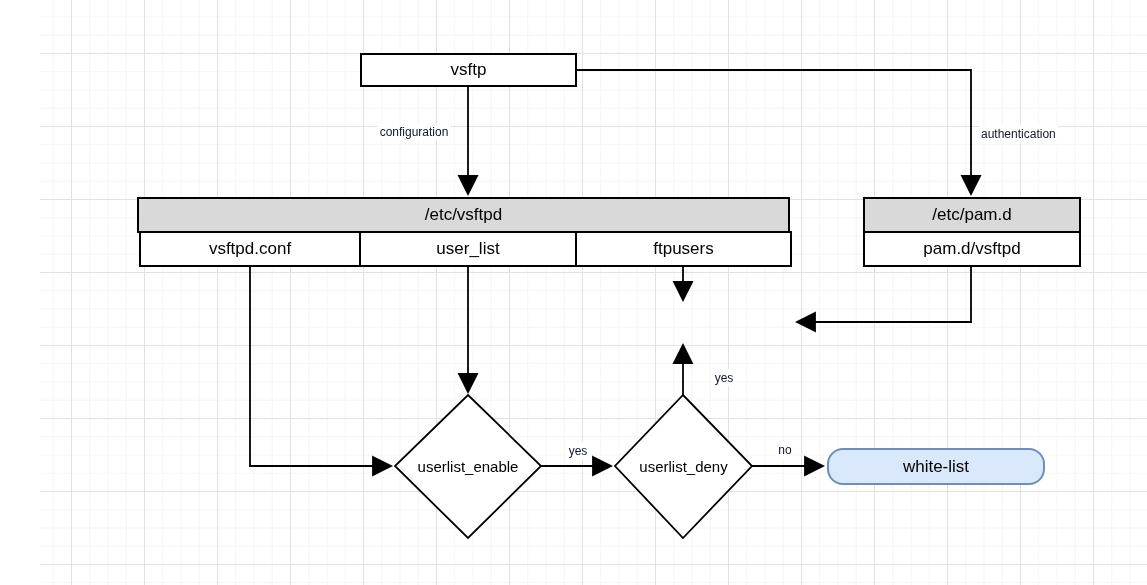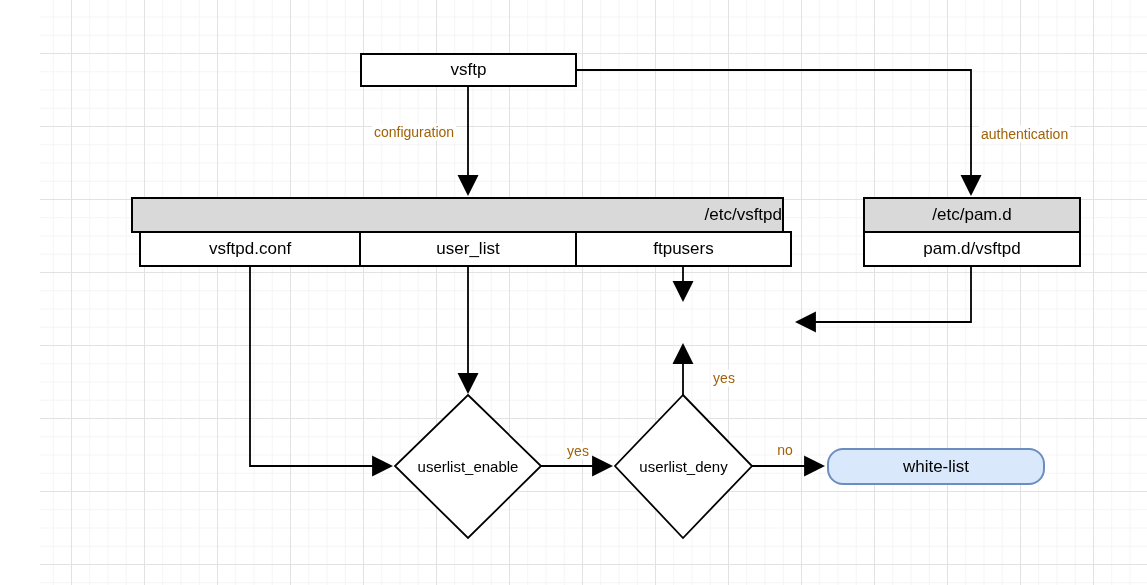--- a/index.html
+++ b/index.html
@@ -21,21 +21,21 @@
     display:flex;align-items:center;justify-content:center;
     font-size:17px;color:#000;white-space:nowrap;
   }
   .node.blue{background:#dae8fc;border-color:#6c8ebf;}
   .node.gray{background:#d9d9d9;}
   .diamond-label{
     position:absolute;display:flex;align-items:center;justify-content:center;
     font-size:15px;color:#000;white-space:nowrap;pointer-events:none;
   }
   .edge-label{
-    position:absolute;font-size:14px;color:#a16207;background:#ffffff;
+    position:absolute;font-size:12px;color:#0f172a;background:#ffffff;
     padding:0 2px;white-space:nowrap;line-height:17px;
   }
   .edge-label.center{transform:translate(-50%,-50%);}
   .edge-label.lefty{transform:translateY(-50%);}
 </style>
 </head>
 <body>
 
 <div class="canvas">
 
@@ -65,21 +65,21 @@
     <path d="M712,466 L783,466" fill="none" stroke="#000" stroke-width="1.8" marker-end="url(#arrow)"></path>
 
     <polygon points="428,395 501,466 428,538 355,466" fill="#fff" stroke="#000" stroke-width="1.8"></polygon>
     <polygon points="643,395 712,466 643,538 575,466" fill="#fff" stroke="#000" stroke-width="1.8"></polygon>
   </svg>
 
   <div class="node" style="left:320px;top:53px;width:217px;height:34px;">
     <span>vsftp</span>
   </div>
 
-  <div class="node gray" style="left:91px;top:197px;width:653px;height:36px;justify-content:flex-end;">
+  <div class="node gray" style="left:97px;top:197px;width:653px;height:36px;">
     <span>/etc/vsftpd</span>
   </div>
   <div class="node" style="left:99px;top:231px;width:222px;height:36px;">
     <span>vsftpd.conf</span>
   </div>
   <div class="node" style="left:319px;top:231px;width:218px;height:36px;">
     <span>user_list</span>
   </div>
   <div class="node" style="left:535px;top:231px;width:217px;height:36px;">
     <span>ftpusers</span>

